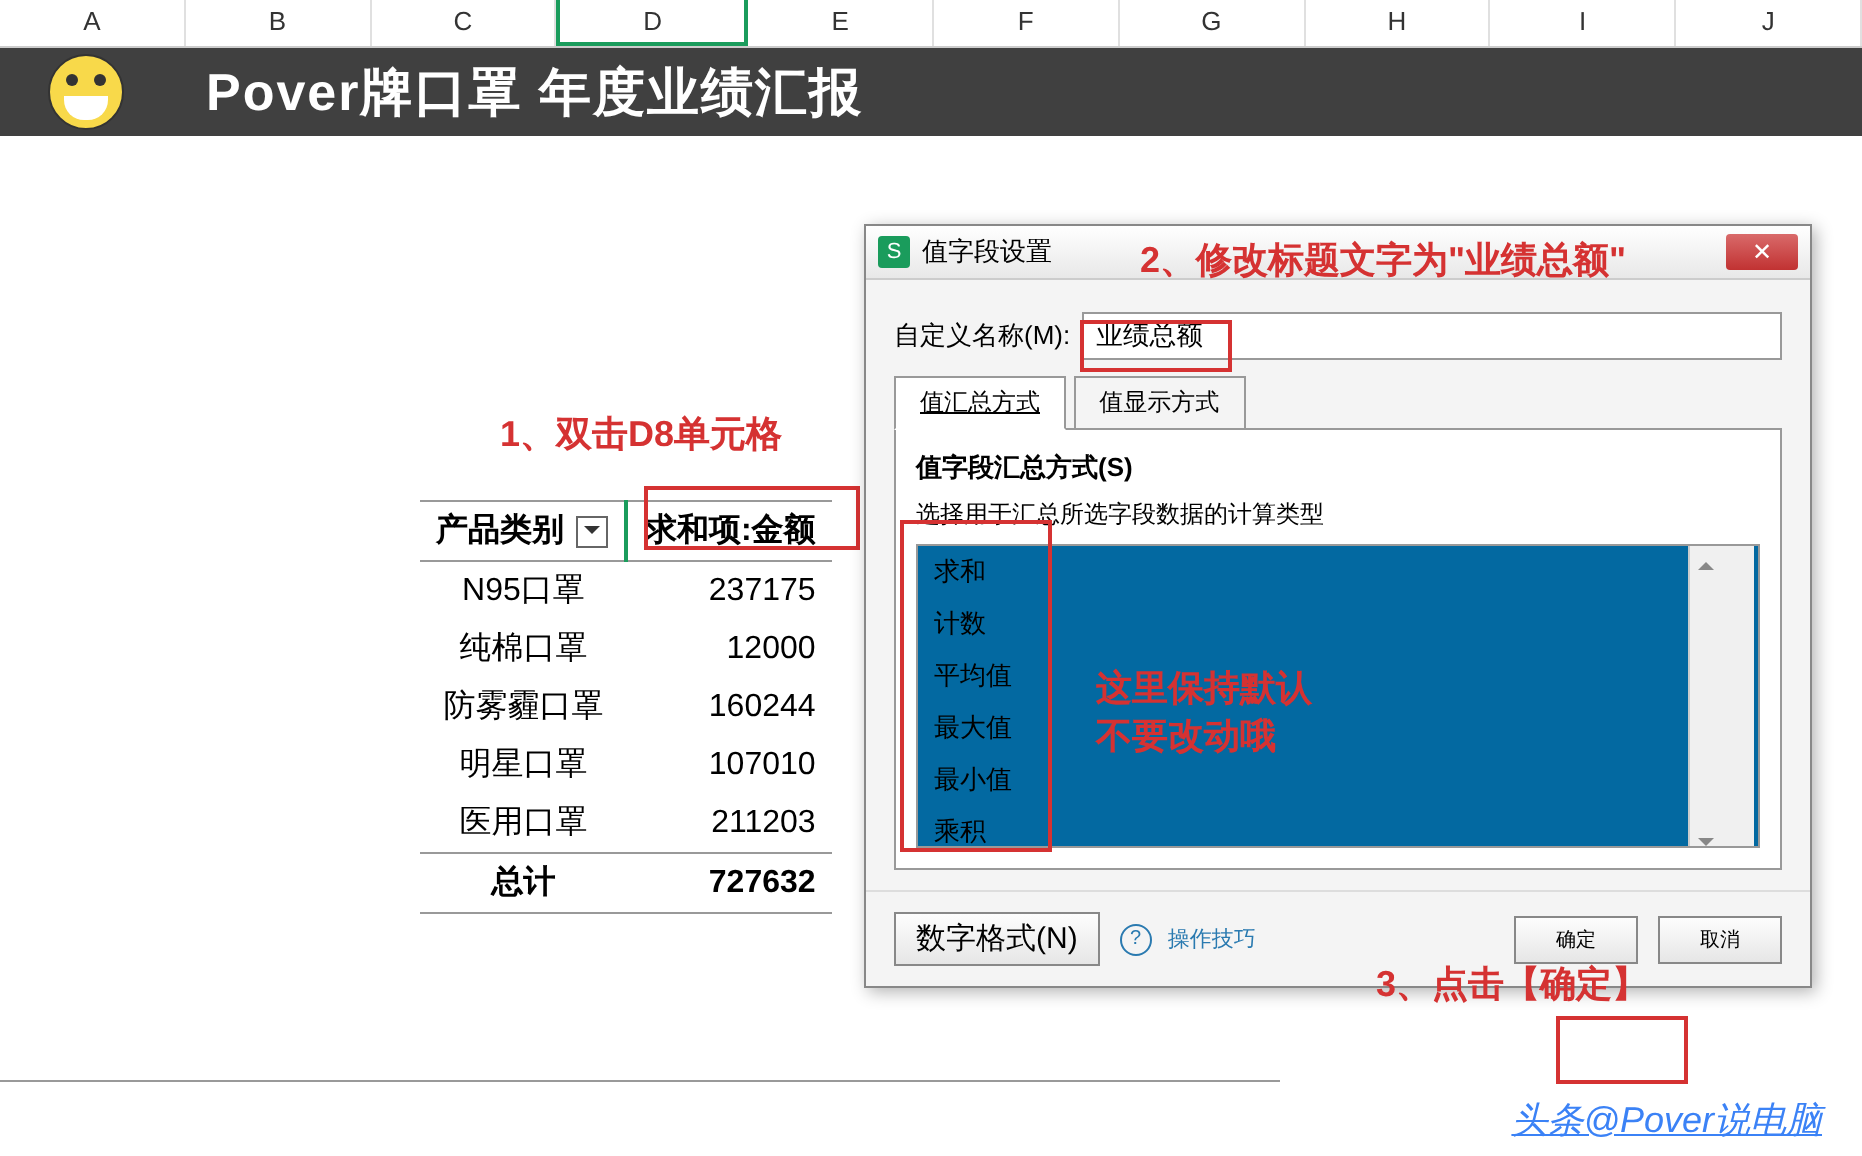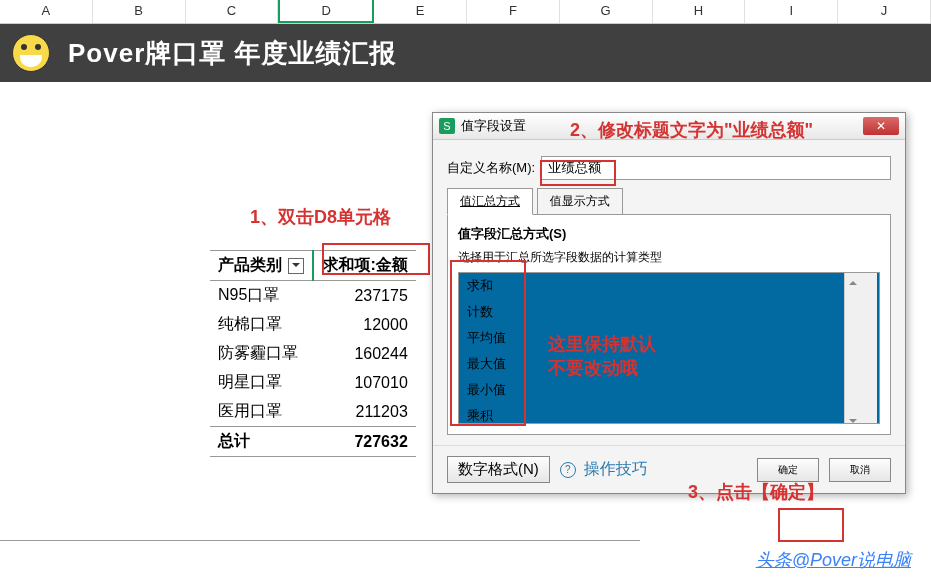--- a/index.html
+++ b/index.html
@@ -1,31 +1,31 @@
 <!DOCTYPE html>
 <html><head>
 <meta charset="utf-8">
 <style>
 body { margin:0; font-family:"Microsoft YaHei",SimSun,sans-serif; background:#fff; width:931px; height:578px; position:relative; overflow:hidden; }
 .colhead { display:flex; border-bottom:1px solid #ccc; }
 .colhead div { text-align:center; color:#333; font-size:13px; padding:3px 0; border-right:1px solid #e0e0e0; flex:1; }
 .colhead div.sel { border:2px solid #1a9c5c; border-top:none; }
-.banner { background:#404040; height:58px; display:flex; align-items:center; padding-left:12px; }
+.banner { background:#404040; height:44px; display:flex; align-items:center; padding-left:24px;gap:23px; }
 .emoji { width:36px; height:36px; background:#f8d94a; border-radius:50%; position:relative; border:1px solid #333; }
 .emoji::before,.emoji::after { content:''; position:absolute; width:6px; height:6px; background:#333; border-radius:50%; top:9px; }
 .emoji::before { left:8px; } .emoji::after { right:8px; }
 .mask { position:absolute; bottom:4px; left:7px; width:22px; height:12px; background:#fff; border-radius:0 0 10px 10px; }
 .title { color:#fff; font-size:26px; font-weight:bold; margin-left:18px; letter-spacing:1px; }
 .annot { position:absolute; color:#d53232; font-size:18px; font-weight:bold; }
 .rbox { position:absolute; border:2px solid #d53232; }
 .pivot { position:absolute; left:210px; top:250px; font-size:16px; }
 .pivot table { border-collapse:collapse; }
 .pivot th { text-align:left; border-top:1px solid #999; border-bottom:1px solid #999; padding:4px 8px; font-weight:bold; }
 .pivot th:first-child { border-right:2px solid #1a9c5c; }
-.pivot td { padding:4px 8px; }
+.pivot td { padding:4px 8px;text-align:center; }
 .pivot td:nth-child(2) { text-align:right; }
 .pivot .tot td { border-top:1px solid #999; border-bottom:1px solid #999; font-weight:bold; }
 .dropdown { display:inline-block; width:14px; height:14px; border:1px solid #666; position:relative; margin-left:2px; vertical-align:middle; }
 .dropdown::after { content:''; position:absolute; left:3px; top:4px; border:4px solid transparent; border-top-color:#333; }
 .dialog { position:absolute; left:432px; top:112px; width:472px; background:#f4f4f4; border:1px solid #888; box-shadow:2px 2px 8px rgba(0,0,0,0.3); font-size:13px; }
 .dlg-title { background:linear-gradient(#fff,#e8e8e8); border-bottom:1px solid #ccc; padding:4px 6px; display:flex; align-items:center; }
 .dlg-icon { width:16px; height:16px; background:#1a9c5c; color:#fff; font-size:11px; text-align:center; line-height:16px; border-radius:2px; margin-right:6px; }
 .dlg-close { margin-left:auto; width:36px; height:18px; background:linear-gradient(#d96a6a,#c13232); color:#fff; text-align:center; font-size:12px; line-height:18px; border-radius:2px; }
 .dlg-body { padding:10px 14px; }
 .row { margin:6px 0; display:flex; align-items:center; }
@@ -33,21 +33,21 @@
 .input { border:1px solid #999; background:#fff; padding:2px 6px; flex:1; height:18px; }
 .tabs { margin-top:8px; }
 .tab { display:inline-block; padding:4px 12px; border:1px solid #999; background:#f4f4f4; font-size:12px; }
 .tab.active { background:#fff; border-bottom:1px solid #fff; position:relative; z-index:2;text-decoration:underline; }
 .tabpane { border:1px solid #999; background:#fff; margin-top:-1px; padding:10px; }
 .listcap { margin:6px 0; font-size:12px; }
 .listbox { border:1px solid #999; height:150px; overflow:auto; background:#0369a1; }
 .listbox div { padding:4px 8px; font-size:13px; }
 .dlg-foot { padding:10px 14px; display:flex; align-items:center; border-top:1px solid #ddd; }
 .btn { border:1px solid #888; background:linear-gradient(#fdfdfd,#e6e6e6); padding:4px 20px; font-size:10px; margin-left:10px; }
-.link { color:#2a7ab0; margin-left:8px; font-size:16px; }
+.link { color:#2a7ab0; margin-left:8px; font-size:11px; }
 .numfmt { border:1px solid #888; background:linear-gradient(#fdfdfd,#e6e6e6); padding:3px 10px; font-size:15px; }
 .bottomline { position:absolute; left:0; top:540px; width:640px; border-top:1px solid #999; }
 .water { position:absolute; right:20px; bottom:6px; color:#3b82f6; font-size:18px; font-style:italic;text-decoration:underline; }
 .scrollbar { position:absolute; right:2px; top:0; width:16px; height:100%; background:#f0f0f0; border-left:1px solid #ccc; }
 .scrollbar::before,.scrollbar::after { content:''; position:absolute; left:4px; border:4px solid transparent; }
 .scrollbar::before { top:4px; border-bottom-color:#888; }
 .scrollbar::after { bottom:4px; border-top-color:#888; }
 .qicon { display:inline-block; width:14px; height:14px; border:1px solid #2a7ab0; border-radius:50%; color:#2a7ab0; text-align:center; font-size:10px; line-height:14px; }
 </style>
 </head>

